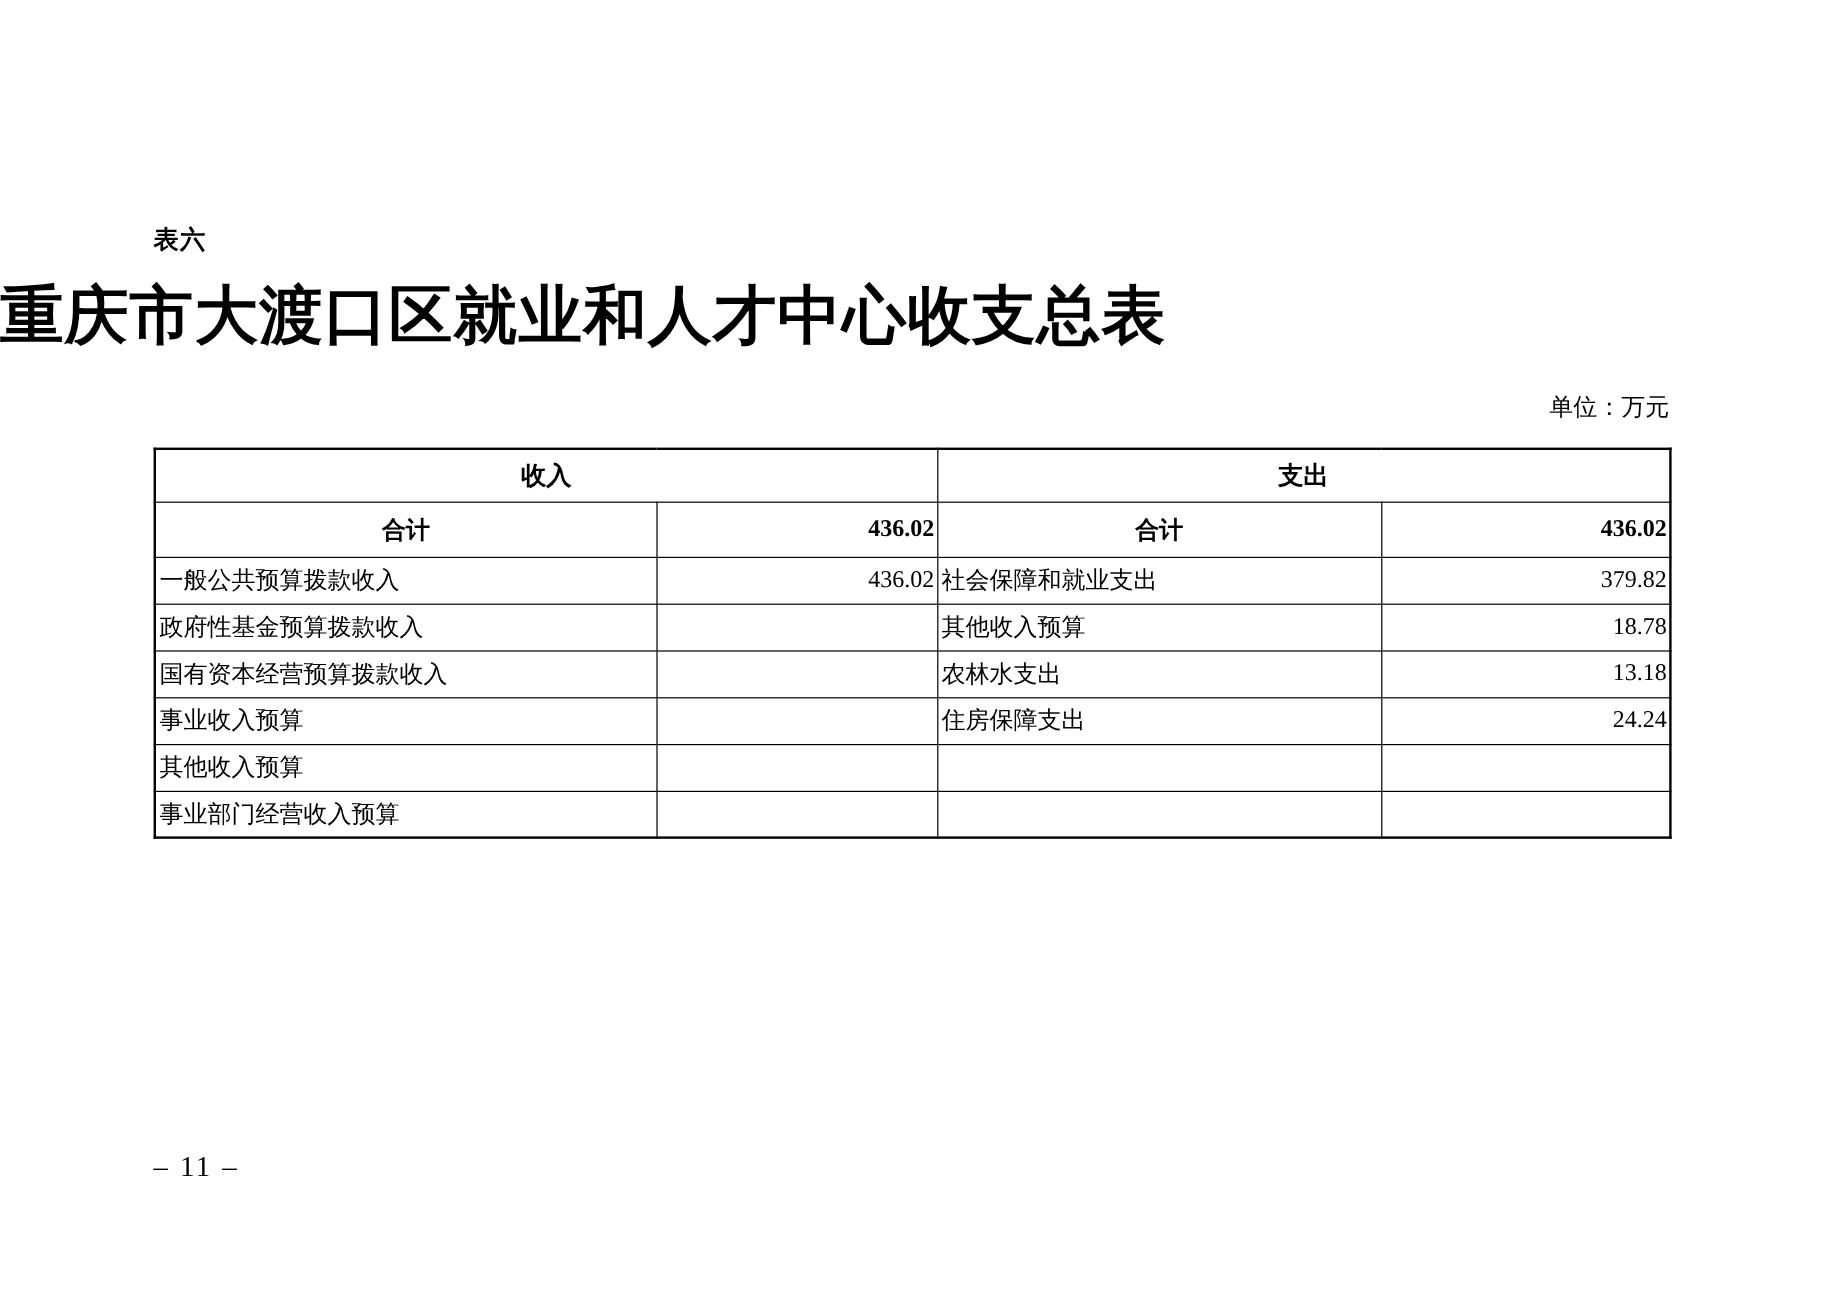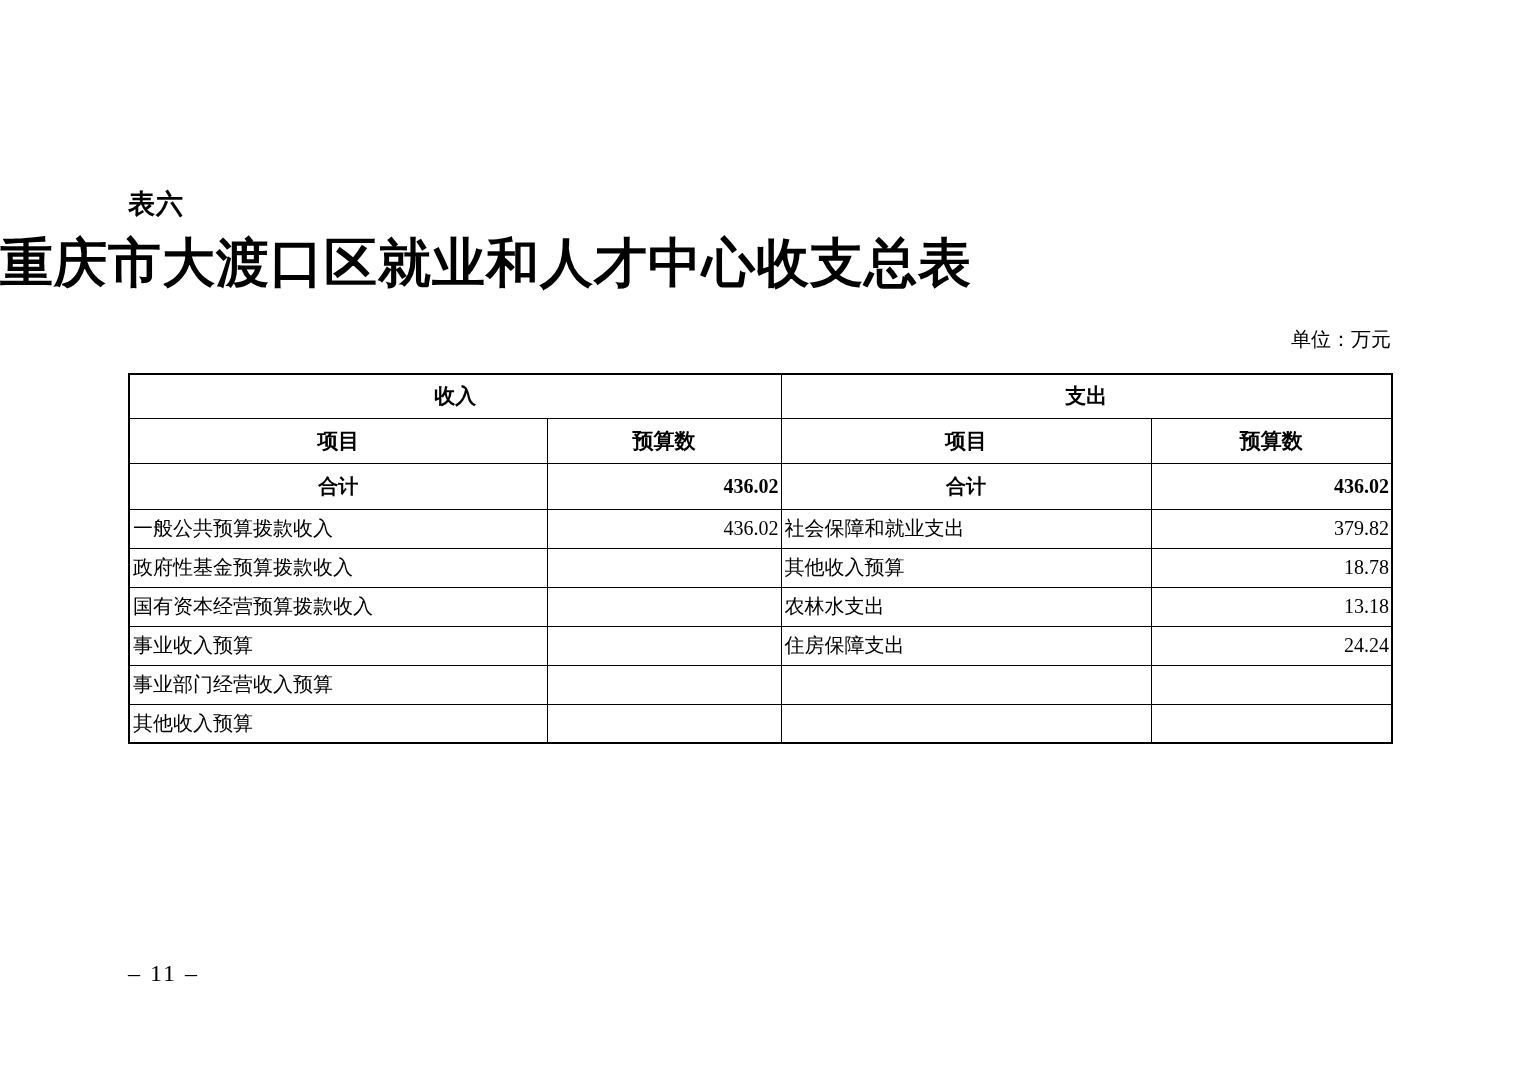--- a/index.html
+++ b/index.html
@@ -9,21 +9,21 @@
     height: 1074px;
     position: relative;
     font-family: "Liberation Serif", "DejaVu Serif", serif;
     color: #000;
     overflow: hidden;
   }
   .table-label {
     position: absolute;
     left: 128px;
     top: 186px;
-    font-size: 27px;
+    font-size: 21px;
     font-weight: bold;
     letter-spacing: 1px;
   }
   .doc-title {
     position: absolute;
     left: 0;
     top: 228px;
     width: 100%;
     text-align: left;
     font-size: 53px;
@@ -86,26 +86,20 @@
     <col style="width:418px">
     <col style="width:234px">
     <col style="width:370px">
     <col style="width:241px">
   </colgroup>
   <tbody>
     <tr class="section-header-row">
       <th colspan="2">收入</th>
       <th colspan="2">支出</th>
     </tr>
-    <tr class="col-header-row">
-      <th>项目</th>
-      <th>预算数</th>
-      <th>项目</th>
-      <th>预算数</th>
-    </tr>
     <tr class="total-row">
       <td class="cell-center">合计</td>
       <td class="cell-right">436.02</td>
       <td class="cell-center">合计</td>
       <td class="cell-right">436.02</td>
     </tr>
     <tr class="data-row">
       <td class="cell-left">一般公共预算拨款收入</td>
       <td class="cell-right">436.02</td>
       <td class="cell-left">社会保障和就业支出</td>
@@ -123,27 +117,27 @@
       <td class="cell-left">农林水支出</td>
       <td class="cell-right">13.18</td>
     </tr>
     <tr class="data-row">
       <td class="cell-left">事业收入预算</td>
       <td class="cell-right"></td>
       <td class="cell-left">住房保障支出</td>
       <td class="cell-right">24.24</td>
     </tr>
     <tr class="data-row">
-      <td class="cell-left">事业部门经营收入预算</td>
+      <td class="cell-left">其他收入预算</td>
       <td class="cell-right"></td>
       <td class="cell-left"></td>
       <td class="cell-right"></td>
     </tr>
     <tr class="data-row">
-      <td class="cell-left">其他收入预算</td>
+      <td class="cell-left">事业部门经营收入预算</td>
       <td class="cell-right"></td>
       <td class="cell-left"></td>
       <td class="cell-right"></td>
     </tr>
   </tbody>
 </table>
 
 <div class="page-number">– 11 –</div>
 
 </body></html>

